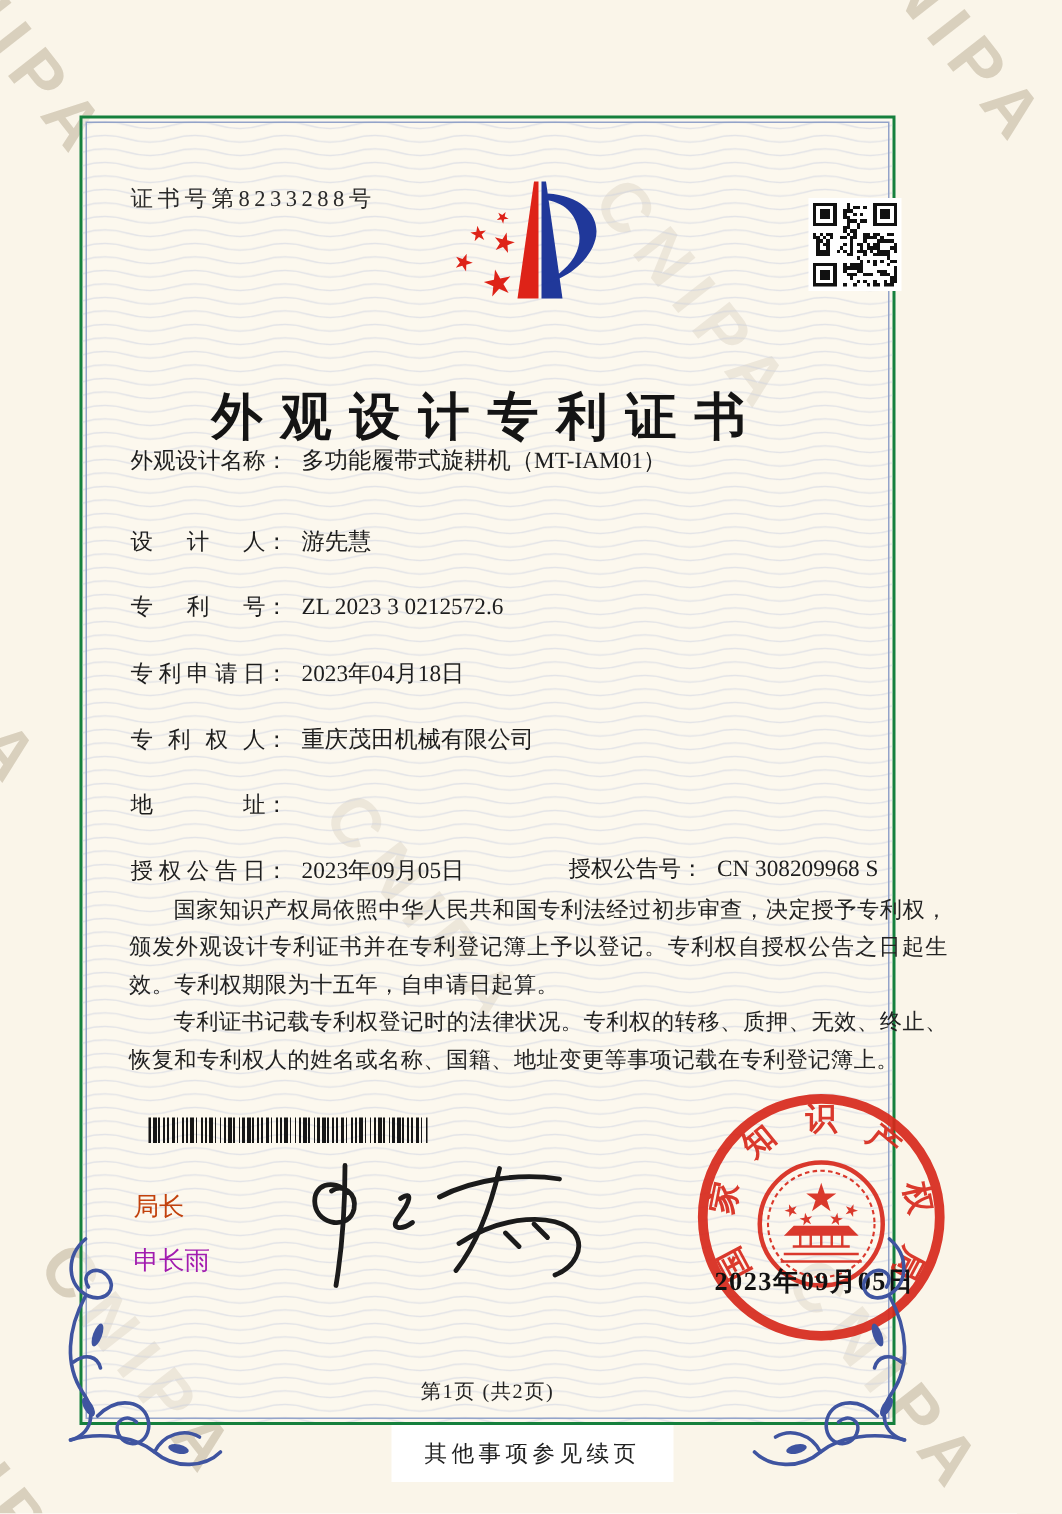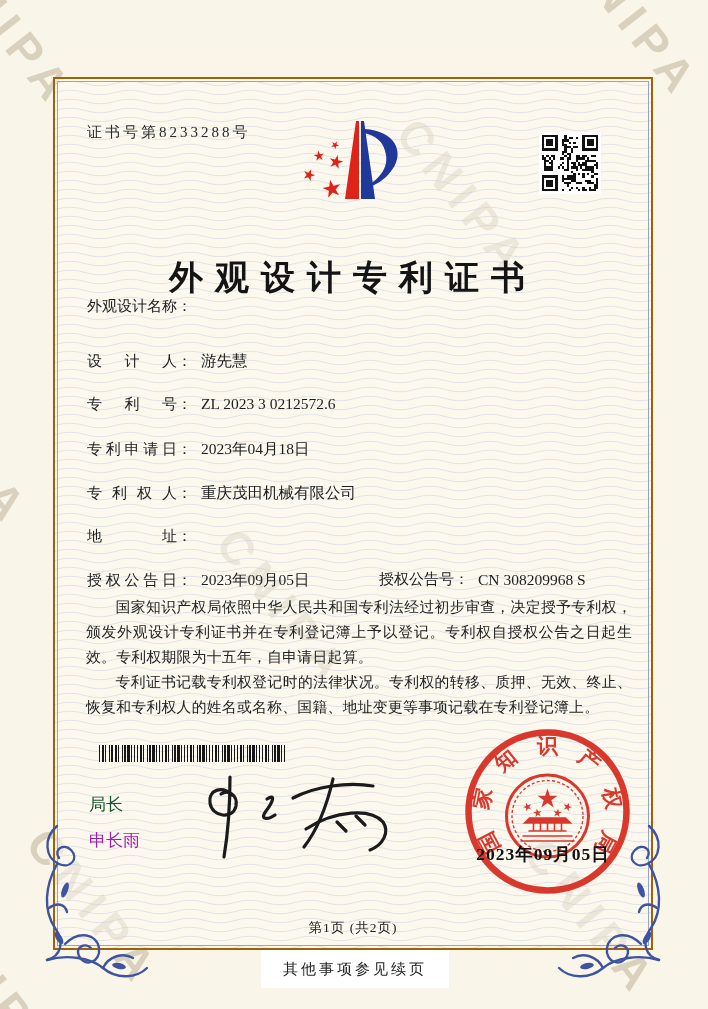--- a/index.html
+++ b/index.html
@@ -6,22 +6,22 @@
   html,body { width:708px; height:1009px; overflow:hidden; }
   body { font-family:"Liberation Serif","DejaVu Serif",serif; }
   .page { position:relative; width:708px; height:1009px; background:#faf5e9; overflow:hidden; }
 
   
   .wm { position:absolute; font-family:"Liberation Sans","DejaVu Sans",sans-serif;
         font-weight:bold; font-size:46px; letter-spacing:9px; color:rgba(162,148,118,0.38);
         transform:rotate(52deg); transform-origin:left top; white-space:nowrap; z-index:1; }
 
   
-  .frame { position:absolute; left:53px; top:77px; width:600px; height:873px;
-           border:2px solid #a16207; background:rgba(253,250,243,0.55); z-index:2; }
+  .frame { position:absolute; left:53px; top:77px; width:544px; height:873px;
+           border:2px solid #15803d; background:rgba(253,250,243,0.55); z-index:2; }
   .frame-inner { position:absolute; inset:2px; border:1px solid #93a3c9; pointer-events:none; }
   .waves { position:absolute; inset:0; width:100%; height:100%; opacity:.5; }
   .content { position:absolute; inset:0; z-index:3; }
 
   .ornament { position:absolute; z-index:4; }
   .orn-left  { left:-20px; bottom:-42px; }
   .orn-right { right:-20px; bottom:-42px; transform:scaleX(-1); }
 
   .cert-no { position:absolute; left:32px; top:44px; font-size:15px; letter-spacing:3px; color:#2a2a2a; }
 
@@ -43,21 +43,21 @@
           color:#222; text-align:justify; text-indent:2em; letter-spacing:0.3px; }
 
   .barcode { position:absolute; left:44px; top:666px; width:186px; height:17px;
     background:repeating-linear-gradient(90deg,
       #161616 0 1.5px, transparent 1.5px 3px,
       #161616 3px 5.5px, transparent 5.5px 6.5px,
       #161616 6.5px 7.5px, transparent 7.5px 10px,
       #161616 10px 11px, transparent 11px 12.5px); }
 
   .issuer-title { position:absolute; left:34px; top:714px; font-size:17px;
-                  font-family:Liberation Serif, serif; color:#14532d; }
+                  font-family:Liberation Serif, serif; color:#c2410c; }
   .issuer-name  { position:absolute; left:34px; top:750px; font-size:17px;
                   font-family:"Liberation Sans","DejaVu Sans",sans-serif; color:#a21caf; }
   .sig { position:absolute; left:130px; top:688px; }
 
   .seal { position:absolute; left:405px; top:645px; }
   .seal-date { position:absolute; left:400px; top:763px; width:176px; text-align:center;
                font-size:17.5px; font-weight:bold; letter-spacing:1px; color:#111; }
 
   .page-num { position:absolute; left:0; top:840px; width:100%; text-align:center;
               font-size:13.5px; color:#222; letter-spacing:1px; }
@@ -321,20 +321,21 @@
             <rect x="22" y="24" width="1" height="1"></rect>
             <rect x="23" y="24" width="1" height="1"></rect>
           </g>
         </svg>
 
       <div class="title">外观设计专利证书</div>
 
       <div class="row" style="top:218px">
         <span class="lbl">外观设计名称</span>
           <span class="colon">：</span>
+        <span class="val">多功能履带式旋耕机（MT-IAM01）</span>
       </div>
       <div class="row" style="top:272px">
         <span class="lbl">设计人</span>
           <span class="colon">：</span>
         <span class="val">游先慧</span>
       </div>
       <div class="row" style="top:316px">
         <span class="lbl">专利号</span>
           <span class="colon">：</span>
         <span class="val">ZL 2023 3 0212572.6</span>

